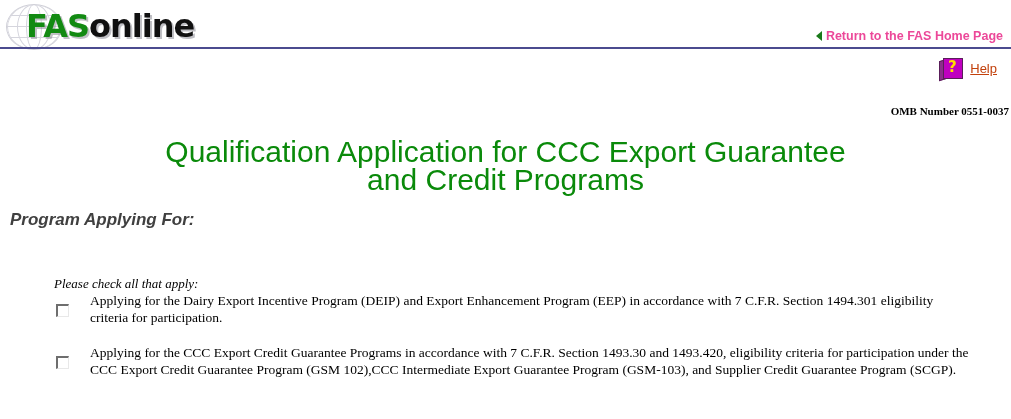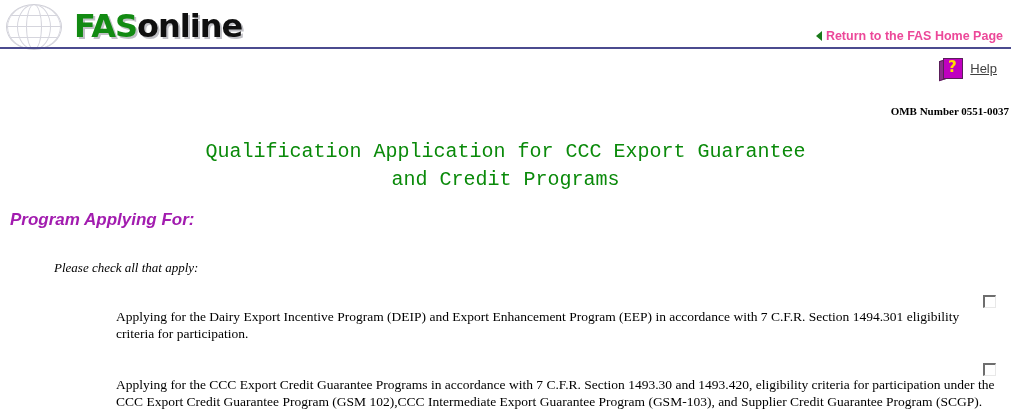--- a/index.html
+++ b/index.html
@@ -65,21 +65,20 @@
     position: absolute;
     left: 22px;
     top: 6px;
     font-family: "DejaVu Sans", sans-serif;
     font-weight: bold;
     font-size: 32px;
     letter-spacing: -1px;
     line-height: 36px;
     white-space: nowrap;
     text-shadow: 2px 2px 0 rgba(140,140,150,0.55);
-    padding-left: 48px;
   }
   .wordmark .fas { color: #128a12; }
   .wordmark .online { color: #101010; }
 
   .return-link {
     position: absolute;
     right: 8px;
     top: 29px;
     font-family: "Liberation Sans", sans-serif;
     font-size: 12.5px;
@@ -150,21 +149,21 @@
     color: #ffe000;
     font-family: "DejaVu Sans", sans-serif;
     font-weight: bold;
     font-size: 15px;
     line-height: 20px;
     text-align: center;
   }
   .help-link {
     font-family: "Liberation Sans", sans-serif;
     font-size: 13px;
-    color: #404040;
+    color: #c2410c;
     text-decoration: underline;
     white-space: nowrap;
   }
 
   
   .omb {
     position: absolute;
     right: 2px;
     top: 105px;
     font-family: "Liberation Serif", serif;
@@ -173,64 +172,63 @@
     white-space: nowrap;
   }
 
   
   .page-title {
     position: absolute;
     left: 0;
     top: 138px;
     width: 1011px;
     text-align: center;
-    font-family: Liberation Mono, monospace;
-    font-size: 20px;
+    font-family: Liberation Sans, sans-serif;
+    font-size: 30px;
     line-height: 28px;
     color: #0a8a0a;
   }
   .page-title .l2 { display: block; }
 
   
   .section-heading {
     position: absolute;
     left: 10px;
     top: 210px;
     font-family: "Liberation Sans", sans-serif;
     font-style: italic;
     font-weight: bold;
     font-size: 17px;
-    color: #a21caf;
+    color: #404040;
     white-space: nowrap;
     text-align: center;
   }
 
   
   .instruction {
     position: absolute;
     left: 54px;
-    top: 260px;
+    top: 276px;
     font-family: "Liberation Serif", serif;
     font-style: italic;
     font-size: 13px;
     white-space: nowrap;
   }
 
   
   .check-list {
     position: absolute;
     left: 56px;
     top: 292px;
     width: 940px;
   }
   .check-row {
     display: flex;
-    align-items: flex-end;
+    align-items: center;
     margin-bottom: 18px;
-    flex-direction: column;
   }
   .cb {
     flex: 0 0 auto;
     width: 13px;
     height: 13px;
     margin-top: 3px;
     background: #ffffff;
     border-top: 2px solid #6e6e6e;
     border-left: 2px solid #6e6e6e;
     border-right: 1px solid #e8e8e8;

